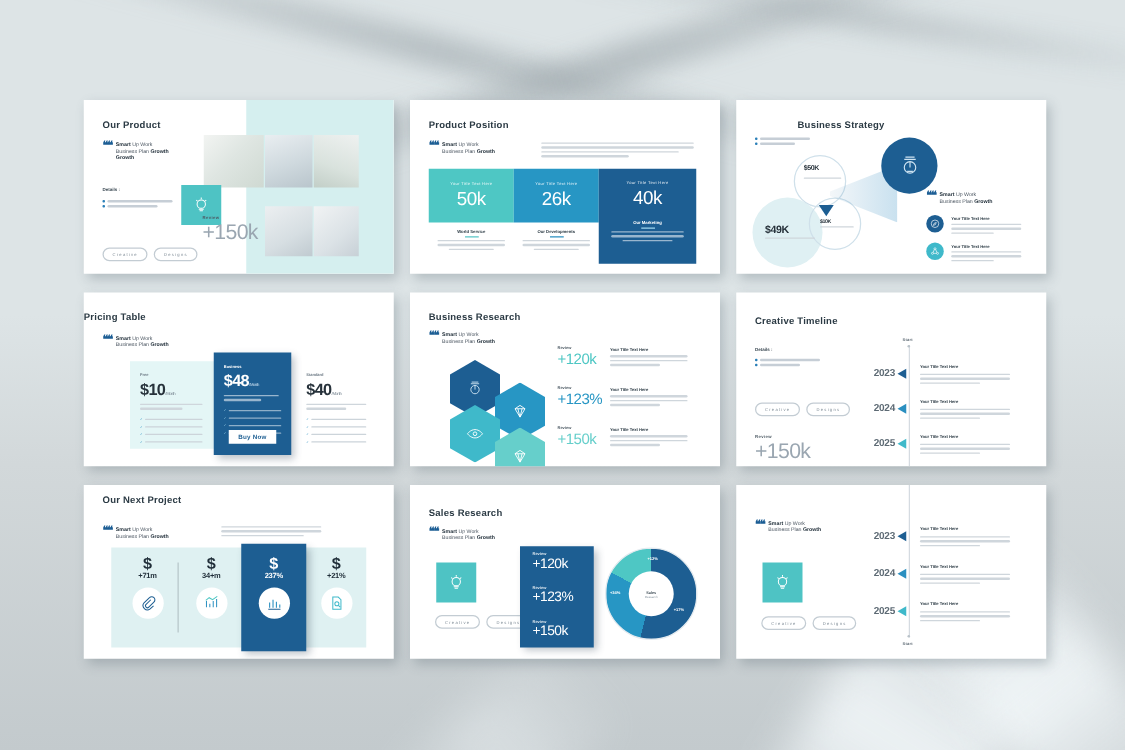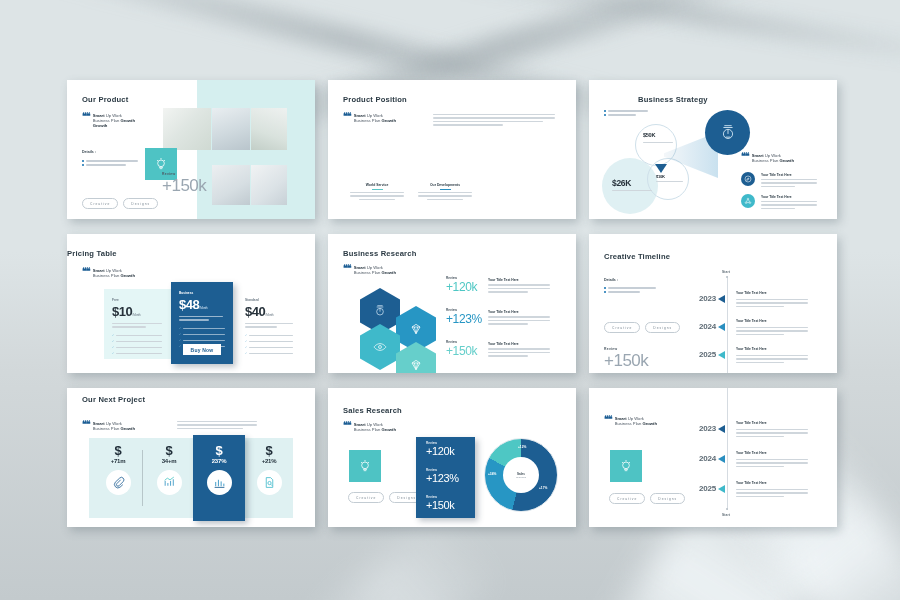--- a/index.html
+++ b/index.html
@@ -240,20 +240,41 @@
         <b>Smart</b><span> Up Work</span><br>
         <span>Business Plan </span><b>Growth</b>
       </span>
     </div>
     <div class="lorem" style="left:105px;top:34px;">
       <i style="width:122px"></i>
         <i style="width:122px"></i>
         <i style="width:110px"></i>
         <i style="width:70px"></i>
     </div>
+    <div class="stat" style="left:15px;top:55px;width:68px;height:43px;background:#4ec7c4;">
+      <span class="lbl">Your Title Text Here</span>
+      <span class="val">50k</span>
+    </div>
+    <div class="stat" style="left:83px;top:55px;width:68px;height:43px;background:#2796c4;">
+      <span class="lbl">Your Title Text Here</span>
+      <span class="val">26k</span>
+    </div>
+    <div class="stat" style="left:151px;top:55px;width:78px;height:76px;background:#1d5e92;align-items:center;justify-content:flex-start;padding-top:9px;">
+      <span class="lbl">Your Title Text Here</span>
+      <span class="val">40k</span>
+      <div style="margin-top:9px;text-align:center;">
+        <div class="h w" style="font-size:3.4px;font-weight:700;color:#fff;">Our Marketing</div>
+        <div class="rule w" style="width:11px;height:1px;background:#9fd6ee;margin:2px auto;"></div>
+        <div class="lorem dark" style="position:static;align-items:center;">
+          <i style="width:58px"></i>
+            <i style="width:58px"></i>
+            <i style="width:40px"></i>
+        </div>
+      </div>
+    </div>
     <div class="statdesc" style="left:15px;top:103px;width:68px;">
       <div class="h">World Service</div>
       <div class="rule"></div>
       <div class="lorem" style="position:static;align-items:center;">
         <i style="width:54px"></i>
           <i style="width:54px"></i>
           <i style="width:36px"></i>
       </div>
     </div>
     <div class="statdesc" style="left:83px;top:103px;width:68px;">
@@ -284,21 +305,21 @@
     <div class="ring" style="left:58px;top:78px;width:42px;height:42px;"></div>
     <div class="beam" style="left:75px;top:52px;width:54px;height:46px;"></div>
     <div style="position:absolute;left:66px;top:84px;width:0;height:0;border-left:6px solid transparent;border-right:6px solid transparent;border-top:9px solid #1d5e92;"></div>
     <div class="darkcircle" style="left:116px;top:30px;width:45px;height:45px;">
       <svg width="22" height="22" viewBox="0 0 24 24" fill="none" stroke="#cfe4f2" stroke-width="1">
         <circle cx="12" cy="13" r="5"></circle>
           <path d="M7 6h10M8 4h8M9.5 16.5h5"></path>
           <path d="M12 8v5"></path>
       </svg>
     </div>
-    <div class="money" style="left:23px;top:98px;">$26K</div>
+    <div class="money" style="left:23px;top:98px;">$49K</div>
     <div class="money sm" style="left:54px;top:52px;">$50K</div>
     <div class="money xs" style="left:67px;top:94px;">$10K</div>
     <div class="lorem" style="left:23px;top:110px;">
         <i style="width:40px"></i>
       </div>
     <div class="lorem" style="left:54px;top:62px;">
         <i style="width:30px"></i>
       </div>
     <div class="lorem" style="left:67px;top:101px;">
         <i style="width:27px"></i>

